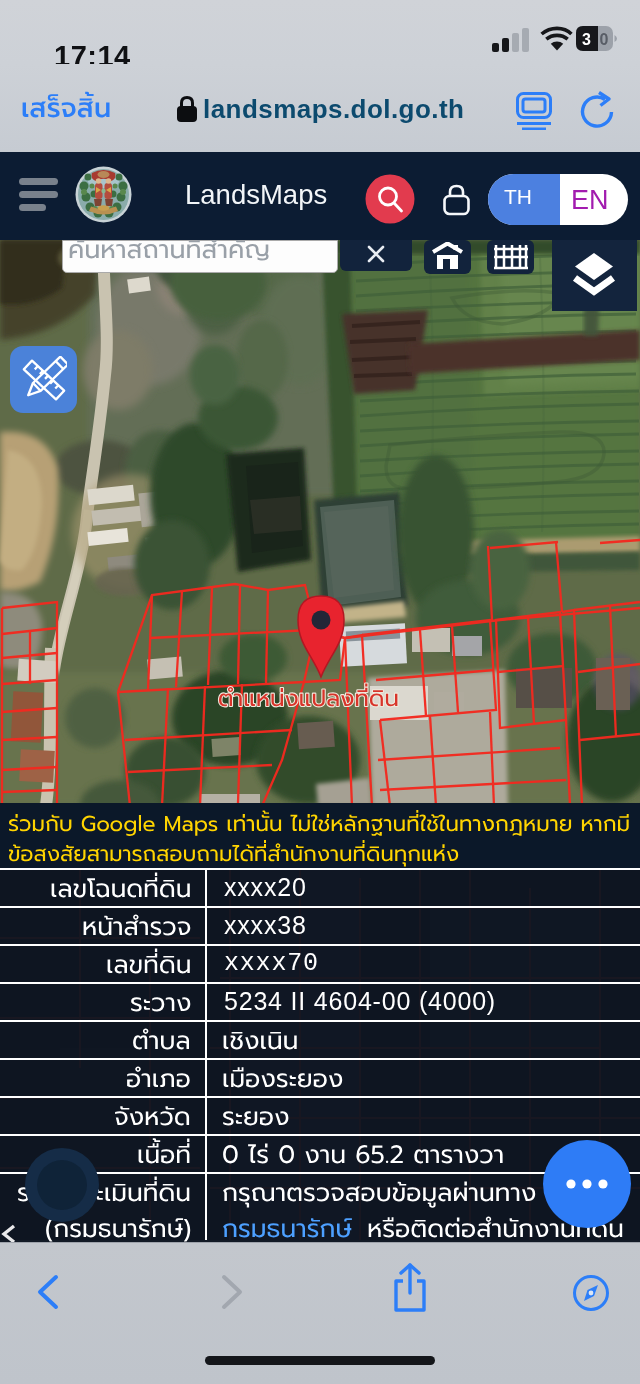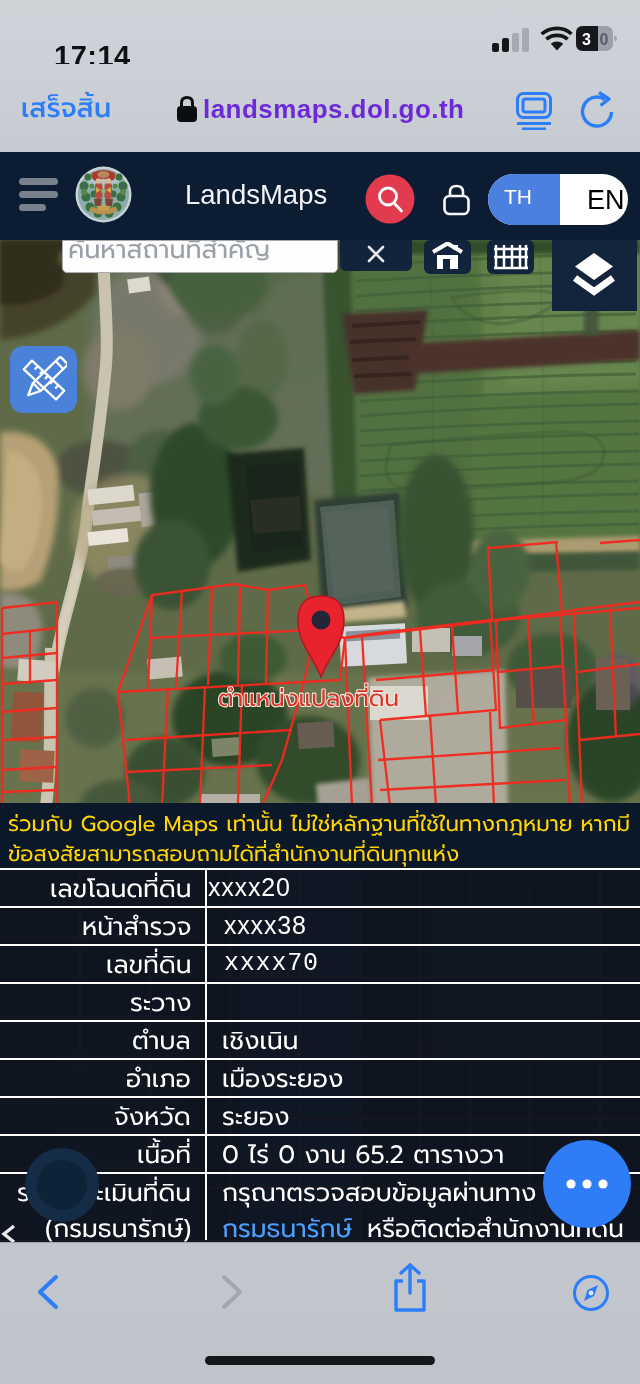--- a/index.html
+++ b/index.html
@@ -27,21 +27,21 @@
 <path d="M38.5 9 Q41 10.5 41 12.5 Q41 14.5 38.5 16 Z" fill="#9ca1a9"></path>
     </svg>
 <div class="abs" style="left:0;top:64px;width:640px;height:88px;background:linear-gradient(#cdd1d7,#c6cbd2);"></div>
 <svg class="abs" style="left:21px;top:89px" width="94" height="44" viewBox="0 0 94 44">
       <path d="M1.6 25.0V13.6H5.0V23.9Q5.0 24.6 5.3 24.9Q5.6 25.1 6.3 25.1H7.3V28.0H4.5Q3.1 28.0 2.4 27.2Q1.6 26.4 1.6 25.0Z M9.4 23.8Q9.4 22.3 10.2 21.2Q10.9 20.1 12.3 19.5Q13.6 18.8 15.5 18.8Q18.1 18.8 20.0 19.7V19.1Q20.0 17.4 19.0 16.6Q18.0 15.8 15.8 15.8Q14.5 15.8 13.2 16.1Q12.0 16.4 11.0 16.8V14.1Q11.9 13.7 13.4 13.4Q14.9 13.2 16.4 13.2Q18.6 13.2 20.2 13.8L21.4 12.5H25.1L22.4 15.7Q23.4 16.8 23.4 19.0V28.0H20.0V22.4Q18.2 21.5 15.9 21.5Q14.4 21.5 13.6 22.1Q12.9 22.7 12.9 23.8Q12.9 24.8 13.6 25.3Q14.2 25.7 15.7 25.7Q16.6 25.7 17.3 25.5V28.1Q16.3 28.4 14.8 28.4Q12.4 28.4 10.9 27.2Q9.4 26.0 9.4 23.8Z M26.9 27.1V24.4Q28.1 25.1 29.5 25.5Q30.9 25.8 32.2 25.8Q33.8 25.8 34.5 25.5Q35.2 25.2 35.2 24.3Q35.2 23.7 34.8 23.3Q34.5 23.0 33.8 22.7Q33.2 22.5 31.4 21.9Q29.1 21.2 27.9 20.2Q26.8 19.1 26.8 17.4Q26.8 15.4 28.4 14.3Q30.0 13.2 32.8 13.2Q34.2 13.2 35.5 13.5Q36.9 13.8 37.7 14.3V17.1Q36.9 16.5 35.6 16.2Q34.3 15.8 33.1 15.8Q30.2 15.8 30.2 17.4Q30.2 18.0 30.5 18.3Q30.9 18.7 31.5 18.9Q32.1 19.1 33.3 19.5L34.2 19.8Q35.9 20.3 36.9 20.9Q37.8 21.5 38.2 22.4Q38.6 23.2 38.6 24.4Q38.6 26.2 37.1 27.3Q35.5 28.4 32.5 28.4Q30.9 28.4 29.3 28.1Q27.8 27.8 26.9 27.1Z M26.8 8.7Q26.8 7.0 27.8 6.1Q28.8 5.2 30.5 5.2H37.1V7.1H30.7Q29.9 7.1 29.5 7.4Q29.1 7.7 29.1 8.5Q29.1 9.1 29.4 9.4Q29.8 9.8 30.4 9.8Q31.0 9.8 31.4 9.4Q31.8 9.0 31.8 8.4H33.6Q33.6 9.0 34.0 9.4Q34.4 9.7 35.0 9.7H36.6V11.6H35.1Q34.2 11.6 33.5 11.3Q32.9 10.9 32.7 10.4Q32.4 10.9 31.7 11.3Q31.0 11.7 30.1 11.7Q28.5 11.7 27.6 10.9Q26.8 10.1 26.8 8.7Z M41.3 20.1H44.7L46.0 25.3Q48.3 25.3 49.7 24.1Q51.1 22.9 51.1 20.7Q51.1 18.3 49.9 17.1Q48.7 15.8 45.8 15.8Q44.5 15.8 43.1 16.1Q41.7 16.4 40.8 16.8V14.1Q41.8 13.7 43.3 13.4Q44.7 13.2 46.3 13.2Q50.2 13.2 52.4 15.1Q54.6 17.1 54.6 20.7Q54.6 22.9 53.5 24.5Q52.4 26.2 50.6 27.1Q48.7 28.0 46.5 28.0H43.3Z M56.8 23.8Q56.8 22.3 57.5 21.2Q58.2 20.1 59.6 19.5Q61.0 18.8 62.8 18.8Q65.4 18.8 67.3 19.7V19.1Q67.3 17.4 66.4 16.6Q65.4 15.8 63.2 15.8Q61.9 15.8 60.6 16.1Q59.3 16.4 58.3 16.8V14.1Q59.2 13.7 60.7 13.4Q62.3 13.2 63.7 13.2Q65.9 13.2 67.5 13.8L68.7 12.5H72.5L69.7 15.7Q70.7 16.8 70.7 19.0V28.0H67.3V22.4Q65.5 21.5 63.2 21.5Q61.7 21.5 61.0 22.1Q60.2 22.7 60.2 23.8Q60.2 24.8 60.9 25.3Q61.6 25.7 63.0 25.7Q63.9 25.7 64.6 25.5V28.1Q63.6 28.4 62.1 28.4Q59.7 28.4 58.2 27.2Q56.8 26.0 56.8 23.8Z M58.7 9.4H70.7V11.6H58.7Z M65.8 5.6Q65.8 5.3 65.7 5.2Q65.6 5.1 65.3 5.1H64.2V2.8H66.3Q68.0 2.8 68.0 4.2V5.0H72.6V7.1H65.8Z M74.6 22.9V13.6H78.1V22.8Q78.1 25.7 81.2 25.7Q83.7 25.7 85.1 23.5V13.6H88.5V28.0H85.2V26.2Q84.2 27.3 82.9 27.9Q81.6 28.4 80.2 28.4Q78.5 28.4 77.2 27.7Q76.0 27.0 75.3 25.7Q74.6 24.5 74.6 22.9Z" fill="#2c7ef8"></path>
     </svg>
 <svg class="abs" style="left:176px;top:95px" width="22" height="28" viewBox="0 0 22 28">
 <rect x="1" y="11" width="20" height="16" rx="4" fill="#0c0d10"></rect>
 <path d="M5.5 12 V8 Q5.5 2.5 11 2.5 Q16.5 2.5 16.5 8 V12" stroke="#0c0d10" stroke-width="3" fill="none"></path>
     </svg>
-<div class="abs" style="left:203px;top:94px;font-size:26px;font-weight:bold;color:#6d28d9;letter-spacing:0.45px;">landsmaps.dol.go.th</div>
+<div class="abs" style="left:203px;top:94px;font-size:26px;font-weight:bold;color:#0c4a6e;letter-spacing:0.45px;">landsmaps.dol.go.th</div>
 <svg class="abs" style="left:516px;top:92px" width="36" height="38" viewBox="0 0 36 38">
 <rect x="1.5" y="1.5" width="33" height="24" rx="6" fill="none" stroke="#2c7ef8" stroke-width="3"></rect>
 <rect x="7" y="7" width="22" height="13" rx="2.5" fill="none" stroke="#2c7ef8" stroke-width="3"></rect>
 <line x1="1" y1="31.5" x2="35" y2="31.5" stroke="#2c7ef8" stroke-width="3"></line>
 <line x1="6" y1="37" x2="30" y2="37" stroke="#2c7ef8" stroke-width="3"></line>
     </svg>
 <svg class="abs" style="left:580px;top:90px" width="36" height="38" viewBox="0 0 36 38">
 <path d="M31.5 22 A 14.5 14.5 0 1 1 25 9.5" fill="none" stroke="#2c7ef8" stroke-width="3.4"></path>
 <path d="M19 2.5 L29 9 L20.5 15.5" fill="none" stroke="#2c7ef8" stroke-width="3.4" stroke-linejoin="round"></path>
     </svg>
@@ -97,21 +97,21 @@
 <circle cx="23" cy="22.5" r="8.5" fill="none" stroke="#fff" stroke-width="2.8"></circle>
 <line x1="29.5" y1="29.5" x2="36.5" y2="37" stroke="#fff" stroke-width="2.8" stroke-linecap="round"></line>
     </svg>
 <svg class="abs" style="left:443px;top:183px" width="27" height="33" viewBox="0 0 27 33">
 <rect x="1.5" y="13" width="24" height="18" rx="5" fill="none" stroke="#f5f7fa" stroke-width="2.6"></rect>
 <path d="M7 13.5 V9 Q7 3 13.5 3 Q20 3 20 9 V13.5" stroke="#f5f7fa" stroke-width="2.6" fill="none"></path>
     </svg>
 <div class="abs" style="left:488px;top:174px;width:140px;height:51px;background:#fff;border-radius:26px;"></div>
 <div class="abs" style="left:488px;top:174px;width:72px;height:51px;background:#4c80e0;border-radius:26px 0 0 26px;"></div>
 <div class="abs" style="left:504px;top:185px;font-size:21px;color:#fff;">TH</div>
-<div class="abs" style="left:571px;top:185px;font-size:27px;font-weight:500;color:#000000;margin-left:16px;">EN</div>
+<div class="abs" style="left:571px;top:185px;font-size:27px;font-weight:500;color:#a21caf;">EN</div>
 <svg class="abs" style="left:0;top:240px" width="640" height="566" viewBox="0 0 640 566">
 <defs>
 <filter id="b4">
           <feGaussianBlur stdDeviation="4"></feGaussianBlur>
         </filter>
 <filter id="b3">
           <feGaussianBlur stdDeviation="3"></feGaussianBlur>
         </filter>
 <filter id="b2">
           <feGaussianBlur stdDeviation="2"></feGaussianBlur>
@@ -388,38 +388,39 @@
 <path d="M230 0 V372 M300 0 V372 M360 10 V372 M420 0 V300 M470 0 V372 M530 20 V372 M600 0 V372 M80 0 V200 M150 100 V372"></path>
 <path d="M210 40 H640 M220 110 H640 M210 180 H600 M230 250 H640 M210 320 H640 M0 70 H200 M0 150 H190 M0 230 H140 M0 300 H200"></path>
 </g>
       </g>
     </svg>
 <div class="abs" style="left:0;top:868px;width:640px;height:38px;border-top:2px solid #fff;background:rgba(11,18,30,0.6);"></div>
 <svg class="abs" style="left:50px;top:871px" width="147" height="35" viewBox="0 0 147 35">
       <path d="M1.6 23.4V12.6H4.2V22.7Q4.2 23.4 4.5 23.6Q4.7 23.9 5.4 23.9H6.3V26.0H4.1Q2.9 26.0 2.3 25.3Q1.6 24.6 1.6 23.4Z M8.6 22.1Q8.6 20.1 10.0 18.9Q11.5 17.7 14.0 17.7Q16.5 17.7 18.4 18.6V17.6Q18.4 15.8 17.5 15.1Q16.6 14.3 14.4 14.3Q13.2 14.3 12.0 14.5Q10.9 14.7 10.0 15.1V13.1Q10.8 12.8 12.1 12.5Q13.5 12.2 14.8 12.2Q17.9 12.2 19.4 13.7Q21.0 15.1 21.0 17.5V26.0H18.4V20.6Q16.6 19.7 14.2 19.7Q12.6 19.7 11.9 20.3Q11.1 20.9 11.1 22.1Q11.1 24.4 14.0 24.4Q14.9 24.4 15.6 24.1V26.1Q14.7 26.4 13.4 26.4Q11.2 26.4 9.9 25.3Q8.6 24.1 8.6 22.1Z M23.9 21.4V20.5Q23.9 19.7 24.2 19.0Q24.6 18.3 25.2 17.4Q25.7 16.7 25.9 16.3Q26.2 15.9 26.2 15.5Q26.2 15.0 25.9 14.8Q25.7 14.6 25.1 14.6H23.7V12.6H26.4Q27.5 12.6 28.1 13.3Q28.7 13.9 28.7 14.9Q28.7 15.7 28.4 16.3Q28.1 16.9 27.5 17.8Q26.9 18.7 26.7 19.2Q26.4 19.8 26.4 20.4V21.4Q26.4 22.8 27.2 23.6Q28.1 24.4 29.7 24.4Q31.4 24.4 32.2 23.6Q33.0 22.8 33.0 21.3V12.6H35.5V20.9Q35.5 23.4 34.0 24.9Q32.5 26.4 29.7 26.4Q27.9 26.4 26.6 25.8Q25.3 25.1 24.6 24.0Q23.9 22.9 23.9 21.4Z M40.0 23.4V13.8Q40.0 11.9 39.3 10.9Q38.7 9.9 37.2 9.3V7.2H45.0V9.3H40.6Q41.6 10.0 42.1 11.1Q42.6 12.3 42.6 13.8V22.7Q42.6 23.4 42.8 23.6Q43.1 23.9 43.8 23.9H44.7V26.0H42.5Q41.3 26.0 40.6 25.3Q40.0 24.6 40.0 23.4Z M46.9 21.6V18.4H49.4V21.4Q49.4 22.9 50.2 23.6Q51.0 24.4 52.5 24.4Q55.1 24.4 56.4 22.1V18.8Q56.4 16.4 55.4 15.4Q54.3 14.3 51.6 14.3Q50.3 14.3 48.9 14.5Q47.4 14.8 46.5 15.1V13.1Q47.5 12.8 48.9 12.5Q50.4 12.2 51.9 12.2Q55.6 12.2 57.3 13.9Q59.0 15.5 59.0 18.7V26.0H56.5V24.2Q55.7 25.3 54.5 25.8Q53.2 26.4 51.8 26.4Q49.4 26.4 48.1 25.1Q46.9 23.8 46.9 21.6Z M62.2 21.4V12.6H64.8V21.4Q64.8 22.9 65.6 23.6Q66.5 24.4 68.1 24.4Q70.7 24.4 72.1 22.1V12.6H74.7V26.0H72.2V24.2Q70.3 26.4 67.4 26.4Q65.0 26.4 63.6 25.0Q62.2 23.6 62.2 21.4Z M77.4 19.7Q77.4 17.4 78.3 15.7Q79.2 14.0 80.9 13.1Q82.5 12.2 84.8 12.2Q88.3 12.2 89.9 13.9Q91.6 15.6 91.6 18.1V26.0H89.0V18.1Q89.0 14.3 84.8 14.3Q82.6 14.3 81.3 15.7Q80.0 17.1 80.0 19.7Q80.0 22.1 81.1 23.2Q82.2 24.4 84.3 24.4Q85.2 24.4 86.0 24.1V26.1Q85.2 26.4 83.9 26.4Q80.9 26.4 79.1 24.7Q77.4 23.0 77.4 19.7Z M94.8 12.6H97.3V14.4Q98.2 13.3 99.5 12.8Q100.9 12.2 102.2 12.2Q104.7 12.2 106.0 13.6Q107.3 14.9 107.3 17.1V26.0H104.7V17.2Q104.7 15.8 103.9 15.0Q103.2 14.3 101.5 14.3Q98.8 14.3 97.4 16.5V26.0H94.8Z M96.4 8.9H104.9V6.2H107.2V10.6H96.4Z M104.9 1.6H107.2V4.9H104.9Z M110.0 19.7Q110.0 17.4 110.9 15.7Q111.8 14.0 113.4 13.1Q115.1 12.2 117.4 12.2Q120.9 12.2 122.5 13.9Q124.1 15.6 124.1 18.1V26.0H121.6V18.1Q121.6 14.3 117.4 14.3Q115.1 14.3 113.9 15.7Q112.6 17.1 112.6 19.7Q112.6 22.1 113.7 23.2Q114.7 24.4 116.9 24.4Q117.8 24.4 118.6 24.1V26.1Q117.7 26.4 116.4 26.4Q113.4 26.4 111.7 24.7Q110.0 23.0 110.0 19.7Z M113.3 8.9H124.1V10.6H113.3Z M127.4 21.4V12.6H129.9V21.4Q129.9 22.9 130.8 23.6Q131.6 24.4 133.2 24.4Q135.8 24.4 137.3 22.1V12.6H139.8V26.0H137.4V24.2Q135.5 26.4 132.6 26.4Q130.1 26.4 128.7 25.0Q127.4 23.6 127.4 21.4Z" fill="#fff"></path>
     </svg>
 <div class="abs" style="left:205px;top:870px;width:2px;height:36px;background:#fff;"></div>
-<div class="abs" style="left:208px;top:873px;font-size:25px;color:#fff;letter-spacing:0.8px;">xxxx20</div>
+<div class="abs" style="left:224px;top:873px;font-size:25px;color:#fff;letter-spacing:0.8px;">xxxx20</div>
 <div class="abs" style="left:0;top:906px;width:640px;height:38px;border-top:2px solid #fff;background:rgba(11,18,30,0.6);"></div>
 <svg class="abs" style="left:82px;top:909px" width="115" height="35" viewBox="0 0 115 35">
       <path d="M1.6 12.6H4.2V18.5L10.7 12.6H13.6L10.0 15.9Q12.0 16.5 12.8 17.6Q13.7 18.8 13.7 20.7V26.0H11.1V20.9Q11.1 19.4 10.5 18.6Q9.9 17.8 8.4 17.5L4.2 21.3V26.0H1.6Z M16.9 21.4V12.6H19.4V21.4Q19.4 22.9 20.3 23.6Q21.1 24.4 22.8 24.4Q25.3 24.4 26.8 22.1V12.6H29.4V26.0H26.9V24.2Q25.0 26.4 22.1 26.4Q19.6 26.4 18.3 25.0Q16.9 23.6 16.9 21.4Z M24.0 9.1Q24.0 8.8 23.9 8.6Q23.8 8.5 23.5 8.5H22.3V6.7H24.2Q25.0 6.7 25.4 7.1Q25.7 7.5 25.7 8.1V8.9H30.9V10.6H24.0Z M37.3 17.4Q37.3 15.8 36.7 15.0Q36.0 14.3 34.4 14.3Q32.8 14.3 31.4 15.0V13.0Q32.0 12.7 32.9 12.5Q33.9 12.2 34.8 12.2Q37.4 12.2 38.6 13.6Q39.9 15.0 39.9 17.5V26.0H37.3Z M42.6 22.1Q42.6 20.1 44.1 18.9Q45.5 17.7 48.0 17.7Q50.5 17.7 52.5 18.6V17.6Q52.5 15.8 51.5 15.1Q50.6 14.3 48.4 14.3Q47.2 14.3 46.1 14.5Q44.9 14.7 44.1 15.1V13.1Q44.9 12.8 46.2 12.5Q47.5 12.2 48.8 12.2Q51.1 12.2 52.6 13.1L53.8 11.6H56.7L54.1 14.4Q55.0 15.7 55.0 17.5V26.0H52.5V20.6Q50.7 19.7 48.3 19.7Q46.7 19.7 45.9 20.3Q45.1 20.9 45.1 22.1Q45.1 24.4 48.1 24.4Q49.0 24.4 49.7 24.1V26.1Q48.8 26.4 47.5 26.4Q45.2 26.4 43.9 25.3Q42.6 24.1 42.6 22.1Z M51.1 8.1Q51.1 7.0 51.9 6.2Q52.7 5.4 53.8 5.4Q54.9 5.4 55.7 6.2Q56.6 7.0 56.6 8.1Q56.6 9.3 55.7 10.1Q54.9 10.9 53.8 10.9Q52.7 10.9 51.9 10.1Q51.1 9.3 51.1 8.1ZM54.9 8.1Q54.9 7.7 54.6 7.3Q54.3 7.0 53.8 7.0Q53.4 7.0 53.0 7.3Q52.7 7.7 52.7 8.1Q52.7 8.6 53.0 9.0Q53.4 9.3 53.8 9.3Q54.3 9.3 54.6 9.0Q54.9 8.6 54.9 8.1Z M63.4 17.4Q63.4 15.8 62.7 15.0Q62.1 14.3 60.4 14.3Q58.8 14.3 57.4 15.0V13.0Q58.0 12.7 59.0 12.5Q59.9 12.2 60.9 12.2Q63.4 12.2 64.7 13.6Q65.9 15.0 65.9 17.5V26.0H63.4Z M68.7 25.1V23.1Q69.8 23.8 71.1 24.1Q72.4 24.4 73.6 24.4Q75.2 24.4 75.9 24.0Q76.7 23.6 76.7 22.7Q76.7 22.1 76.3 21.6Q76.0 21.2 75.2 20.9Q74.5 20.6 73.0 20.2Q70.8 19.5 69.7 18.6Q68.7 17.7 68.7 16.1Q68.7 14.2 70.1 13.2Q71.5 12.2 74.0 12.2Q75.2 12.2 76.4 12.5Q77.6 12.8 78.4 13.3V15.4Q77.6 14.9 76.5 14.6Q75.4 14.3 74.2 14.3Q71.2 14.3 71.2 16.1Q71.2 16.8 71.6 17.1Q72.0 17.5 72.7 17.8Q73.4 18.1 75.0 18.6Q76.6 19.0 77.5 19.6Q78.4 20.1 78.8 20.9Q79.2 21.6 79.2 22.7Q79.2 24.4 77.8 25.4Q76.5 26.4 73.8 26.4Q72.4 26.4 71.0 26.1Q69.5 25.8 68.7 25.1Z M81.4 25.2V23.2Q83.1 24.4 85.8 24.4Q88.3 24.4 89.6 23.1Q91.0 21.8 91.0 19.3Q91.0 16.8 89.6 15.5Q88.3 14.3 85.8 14.3Q83.2 14.3 81.5 15.4V13.4Q83.2 12.2 86.3 12.2Q89.7 12.2 91.6 14.1Q93.6 16.0 93.6 19.3Q93.6 22.7 91.6 24.5Q89.7 26.4 86.3 26.4Q83.2 26.4 81.4 25.2Z M96.5 18.6H99.0L100.3 24.0Q102.8 24.0 104.2 22.7Q105.7 21.4 105.7 19.1Q105.7 16.5 104.5 15.4Q103.3 14.3 100.5 14.3Q99.3 14.3 98.0 14.5Q96.7 14.8 95.8 15.1V13.1Q96.8 12.7 98.1 12.5Q99.4 12.2 100.8 12.2Q104.4 12.2 106.3 13.9Q108.3 15.6 108.3 19.1Q108.3 21.0 107.3 22.6Q106.3 24.2 104.5 25.1Q102.8 26.0 100.8 26.0H98.3Z" fill="#fff"></path>
     </svg>
 <div class="abs" style="left:205px;top:908px;width:2px;height:36px;background:#fff;"></div>
 <div class="abs" style="left:224px;top:911px;font-size:25px;color:#fff;letter-spacing:0.8px;">xxxx38</div>
 <div class="abs" style="left:0;top:944px;width:640px;height:38px;border-top:2px solid #fff;background:rgba(11,18,30,0.6);"></div>
 <svg class="abs" style="left:106px;top:947px" width="91" height="35" viewBox="0 0 91 35">
       <path d="M1.6 23.4V12.6H4.2V22.7Q4.2 23.4 4.5 23.6Q4.7 23.9 5.4 23.9H6.3V26.0H4.1Q2.9 26.0 2.3 25.3Q1.6 24.6 1.6 23.4Z M8.6 22.1Q8.6 20.1 10.0 18.9Q11.5 17.7 14.0 17.7Q16.5 17.7 18.4 18.6V17.6Q18.4 15.8 17.5 15.1Q16.6 14.3 14.4 14.3Q13.2 14.3 12.0 14.5Q10.9 14.7 10.0 15.1V13.1Q10.8 12.8 12.1 12.5Q13.5 12.2 14.8 12.2Q17.9 12.2 19.4 13.7Q21.0 15.1 21.0 17.5V26.0H18.4V20.6Q16.6 19.7 14.2 19.7Q12.6 19.7 11.9 20.3Q11.1 20.9 11.1 22.1Q11.1 24.4 14.0 24.4Q14.9 24.4 15.6 24.1V26.1Q14.7 26.4 13.4 26.4Q11.2 26.4 9.9 25.3Q8.6 24.1 8.6 22.1Z M23.9 21.4V20.5Q23.9 19.7 24.2 19.0Q24.6 18.3 25.2 17.4Q25.7 16.7 25.9 16.3Q26.2 15.9 26.2 15.5Q26.2 15.0 25.9 14.8Q25.7 14.6 25.1 14.6H23.7V12.6H26.4Q27.5 12.6 28.1 13.3Q28.7 13.9 28.7 14.9Q28.7 15.7 28.4 16.3Q28.1 16.9 27.5 17.8Q26.9 18.7 26.7 19.2Q26.4 19.8 26.4 20.4V21.4Q26.4 22.8 27.2 23.6Q28.1 24.4 29.7 24.4Q31.4 24.4 32.2 23.6Q33.0 22.8 33.0 21.3V12.6H35.5V20.9Q35.5 23.4 34.0 24.9Q32.5 26.4 29.7 26.4Q27.9 26.4 26.6 25.8Q25.3 25.1 24.6 24.0Q23.9 22.9 23.9 21.4Z M38.8 12.6H41.2V14.4Q42.2 13.3 43.5 12.8Q44.8 12.2 46.2 12.2Q48.6 12.2 49.9 13.6Q51.2 14.9 51.2 17.1V26.0H48.7V17.2Q48.7 15.8 47.9 15.0Q47.1 14.3 45.5 14.3Q42.8 14.3 41.3 16.5V26.0H38.8Z M40.4 8.9H48.9V6.2H51.2V10.6H40.4Z M48.9 1.6H51.2V4.9H48.9Z M54.0 19.7Q54.0 17.4 54.9 15.7Q55.8 14.0 57.4 13.1Q59.1 12.2 61.3 12.2Q64.9 12.2 66.5 13.9Q68.1 15.6 68.1 18.1V26.0H65.6V18.1Q65.6 14.3 61.3 14.3Q59.1 14.3 57.8 15.7Q56.6 17.1 56.6 19.7Q56.6 22.1 57.6 23.2Q58.7 24.4 60.8 24.4Q61.8 24.4 62.6 24.1V26.1Q61.7 26.4 60.4 26.4Q57.4 26.4 55.7 24.7Q54.0 23.0 54.0 19.7Z M57.3 8.9H68.1V10.6H57.3Z M71.4 21.4V12.6H73.9V21.4Q73.9 22.9 74.7 23.6Q75.6 24.4 77.2 24.4Q79.8 24.4 81.3 22.1V12.6H83.8V26.0H81.3V24.2Q79.5 26.4 76.5 26.4Q74.1 26.4 72.7 25.0Q71.4 23.6 71.4 21.4Z" fill="#fff"></path>
     </svg>
 <div class="abs" style="left:205px;top:946px;width:2px;height:36px;background:#fff;"></div>
 <div class="abs" style="left:224px;top:949px;font-size:25px;color:#fff;letter-spacing:0.8px;font-family:Liberation Mono, monospace;">xxxx70</div>
 <div class="abs" style="left:0;top:982px;width:640px;height:38px;border-top:2px solid #fff;background:rgba(11,18,30,0.6);"></div>
 <svg class="abs" style="left:130px;top:985px" width="67" height="35" viewBox="0 0 67 35">
       <path d="M1.2 25.1V23.1Q2.3 23.8 3.6 24.1Q4.9 24.4 6.0 24.4Q7.7 24.4 8.4 24.0Q9.1 23.6 9.1 22.7Q9.1 22.1 8.8 21.6Q8.4 21.2 7.7 20.9Q7.0 20.6 5.5 20.2Q3.3 19.5 2.2 18.6Q1.1 17.7 1.1 16.1Q1.1 14.2 2.5 13.2Q4.0 12.2 6.5 12.2Q7.7 12.2 8.9 12.5Q10.1 12.8 10.9 13.3V15.4Q10.0 14.9 8.9 14.6Q7.8 14.3 6.7 14.3Q3.7 14.3 3.7 16.1Q3.7 16.8 4.1 17.1Q4.5 17.5 5.2 17.8Q5.9 18.1 7.5 18.6Q9.1 19.0 10.0 19.6Q10.9 20.1 11.3 20.9Q11.7 21.6 11.7 22.7Q11.7 24.4 10.3 25.4Q9.0 26.4 6.2 26.4Q4.9 26.4 3.4 26.1Q2.0 25.8 1.2 25.1Z M13.9 15.8V14.4H16.2V15.4Q16.2 15.8 16.4 15.9Q16.6 16.1 17.0 16.1H19.9V17.9H15.9Q14.8 17.9 14.4 17.4Q13.9 16.9 13.9 15.8ZM13.9 22.7V21.2H16.2V22.2Q16.2 22.6 16.4 22.8Q16.6 22.9 17.0 22.9H19.9V24.7H15.9Q14.8 24.7 14.4 24.2Q13.9 23.7 13.9 22.7Z M22.2 25.2V23.2Q23.9 24.4 26.6 24.4Q29.0 24.4 30.4 23.1Q31.7 21.8 31.7 19.3Q31.7 16.8 30.4 15.5Q29.0 14.3 26.6 14.3Q23.9 14.3 22.2 15.4V13.4Q24.0 12.2 27.1 12.2Q30.4 12.2 32.4 14.1Q34.3 16.0 34.3 19.3Q34.3 22.7 32.4 24.5Q30.4 26.4 27.1 26.4Q23.9 26.4 22.2 25.2Z M41.8 17.4Q41.8 15.8 41.1 15.0Q40.5 14.3 38.8 14.3Q37.2 14.3 35.8 15.0V13.0Q36.4 12.7 37.4 12.5Q38.4 12.2 39.3 12.2Q41.8 12.2 43.1 13.6Q44.3 15.0 44.3 17.5V26.0H41.8Z M47.1 14.3H49.6L52.8 24.0Q55.2 24.0 56.4 22.7Q57.7 21.4 57.7 19.0Q57.7 16.7 56.8 15.5Q56.0 14.3 54.0 14.3Q53.1 14.3 52.3 14.5V12.5Q53.3 12.2 54.5 12.2Q57.3 12.2 58.8 14.1Q60.3 15.8 60.3 19.0Q60.3 21.2 59.4 22.8Q58.4 24.4 56.8 25.2Q55.2 26.0 53.3 26.0H50.9Z" fill="#fff"></path>
     </svg>
 <div class="abs" style="left:205px;top:984px;width:2px;height:36px;background:#fff;"></div>
+<div class="abs" style="left:224px;top:987px;font-size:25px;color:#fff;letter-spacing:0.8px;">5234 II 4604-00 (4000)</div>
 <div class="abs" style="left:0;top:1020px;width:640px;height:38px;border-top:2px solid #fff;background:rgba(11,18,30,0.6);"></div>
 <svg class="abs" style="left:132px;top:1023px" width="64" height="35" viewBox="0 0 64 35">
       <path d="M1.1 19.7Q1.1 17.4 1.8 15.7Q2.4 14.0 3.5 13.1Q4.5 12.2 6.0 12.2Q7.9 12.2 8.6 13.8Q9.1 13.0 9.9 12.6Q10.8 12.2 11.8 12.2Q13.5 12.2 14.4 13.3Q15.2 14.4 15.2 16.3V26.0H12.7V16.5Q12.7 15.3 12.4 14.8Q12.0 14.3 11.2 14.3Q9.7 14.3 9.4 15.8H7.9Q7.8 15.0 7.4 14.7Q7.0 14.3 6.4 14.3Q5.2 14.3 4.4 15.7Q3.7 17.1 3.7 19.7Q3.7 22.1 4.8 23.2Q5.8 24.4 8.0 24.4Q8.9 24.4 9.7 24.1V26.1Q8.8 26.4 7.6 26.4Q4.5 26.4 2.8 24.7Q1.1 23.0 1.1 19.7Z M10.9 8.1Q10.9 7.0 11.7 6.2Q12.5 5.4 13.7 5.4Q14.8 5.4 15.6 6.2Q16.4 7.0 16.4 8.1Q16.4 9.3 15.6 10.1Q14.8 10.9 13.7 10.9Q12.5 10.9 11.7 10.1Q10.9 9.3 10.9 8.1ZM14.8 8.1Q14.8 7.7 14.4 7.3Q14.1 7.0 13.7 7.0Q13.2 7.0 12.9 7.3Q12.5 7.7 12.5 8.1Q12.5 8.6 12.9 9.0Q13.2 9.3 13.7 9.3Q14.1 9.3 14.4 9.0Q14.8 8.6 14.8 8.1Z M23.2 17.4Q23.2 15.8 22.5 15.0Q21.9 14.3 20.2 14.3Q18.6 14.3 17.2 15.0V13.0Q17.9 12.7 18.8 12.5Q19.8 12.2 20.7 12.2Q23.2 12.2 24.5 13.6Q25.8 15.0 25.8 17.5V26.0H23.2Z M29.0 20.8V12.6H31.6V20.8Q31.6 22.4 32.5 23.4Q33.5 24.4 35.4 24.4Q37.3 24.4 38.3 23.4Q39.3 22.4 39.3 20.8V12.6H41.8V20.8Q41.8 22.4 41.0 23.7Q40.2 25.0 38.8 25.7Q37.4 26.4 35.4 26.4Q33.5 26.4 32.0 25.7Q30.6 25.0 29.8 23.7Q29.0 22.4 29.0 20.8Z M44.6 22.1Q44.6 20.1 46.0 18.9Q47.5 17.7 50.0 17.7Q52.5 17.7 54.5 18.6V17.6Q54.5 15.8 53.5 15.1Q52.6 14.3 50.4 14.3Q49.2 14.3 48.1 14.5Q46.9 14.7 46.1 15.1V13.1Q46.8 12.8 48.2 12.5Q49.5 12.2 50.8 12.2Q53.9 12.2 55.5 13.7Q57.0 15.1 57.0 17.5V26.0H54.5V20.6Q52.6 19.7 50.3 19.7Q48.7 19.7 47.9 20.3Q47.1 20.9 47.1 22.1Q47.1 24.4 50.1 24.4Q51.0 24.4 51.6 24.1V26.1Q50.7 26.4 49.4 26.4Q47.2 26.4 45.9 25.3Q44.6 24.1 44.6 22.1Z" fill="#fff"></path>
     </svg>
 <div class="abs" style="left:205px;top:1022px;width:2px;height:36px;background:#fff;"></div>
 <svg class="abs" style="left:222px;top:1023px" width="82" height="35" viewBox="0 0 82 35">
       <path d="M1.6 23.4V12.6H4.2V22.7Q4.2 23.4 4.5 23.6Q4.7 23.9 5.4 23.9H6.3V26.0H4.1Q2.9 26.0 2.3 25.3Q1.6 24.6 1.6 23.4Z M8.7 21.4V20.5Q8.7 19.7 9.1 18.9Q9.4 18.2 10.1 17.3Q10.6 16.7 10.8 16.3Q11.0 15.9 11.0 15.5Q11.0 15.0 10.7 14.8Q10.5 14.6 10.0 14.6H8.6V12.6H11.2Q12.3 12.6 12.9 13.3Q13.6 13.9 13.6 14.9Q13.6 15.7 13.2 16.3Q13.0 16.9 12.4 17.8Q11.8 18.7 11.5 19.2Q11.2 19.8 11.2 20.4V21.4Q11.2 22.8 12.1 23.6Q13.0 24.4 14.6 24.4Q16.3 24.4 17.3 23.4Q18.2 22.5 18.2 20.7Q18.2 18.9 17.5 18.0Q16.7 17.1 15.3 17.1V15.8L18.0 12.2H20.7L17.9 16.0Q19.4 16.5 20.1 17.7Q20.8 18.9 20.8 20.7Q20.8 22.4 20.0 23.7Q19.2 25.0 17.9 25.7Q16.5 26.4 14.6 26.4Q12.9 26.4 11.5 25.8Q10.2 25.1 9.4 24.0Q8.7 22.9 8.7 21.4Z M9.6 8.9H20.4V10.6H9.6Z M23.2 14.3H25.7L28.9 24.0Q31.2 24.0 32.5 22.7Q33.8 21.4 33.8 19.0Q33.8 16.7 32.9 15.5Q32.0 14.3 30.1 14.3Q29.2 14.3 28.4 14.5V12.5Q29.4 12.2 30.5 12.2Q33.4 12.2 34.9 14.1Q36.4 15.8 36.4 19.0Q36.4 21.2 35.4 22.8Q34.5 24.4 32.9 25.2Q31.3 26.0 29.4 26.0H27.0Z M39.1 23.4V12.6H41.7V22.7Q41.7 23.4 42.0 23.6Q42.2 23.9 42.9 23.9H43.8V26.0H41.6Q40.4 26.0 39.8 25.3Q39.1 24.6 39.1 23.4Z M46.5 21.4V12.6H49.1V21.4Q49.1 22.9 49.9 23.6Q50.8 24.4 52.4 24.4Q55.0 24.4 56.4 22.1V12.6H59.0V26.0H56.5V24.2Q54.6 26.4 51.7 26.4Q49.3 26.4 47.9 25.0Q46.5 23.6 46.5 21.4Z M48.2 8.9H59.0V10.6H48.2Z M62.2 21.4V12.6H64.8V21.4Q64.8 22.9 65.6 23.6Q66.5 24.4 68.1 24.4Q70.7 24.4 72.2 22.1V12.6H74.7V26.0H72.2V24.2Q70.3 26.4 67.4 26.4Q65.0 26.4 63.6 25.0Q62.2 23.6 62.2 21.4Z" fill="#fff"></path>
     </svg>
 <div class="abs" style="left:0;top:1058px;width:640px;height:38px;border-top:2px solid #fff;background:rgba(11,18,30,0.6);"></div>
 <svg class="abs" style="left:126px;top:1061px" width="70" height="35" viewBox="0 0 70 35">

